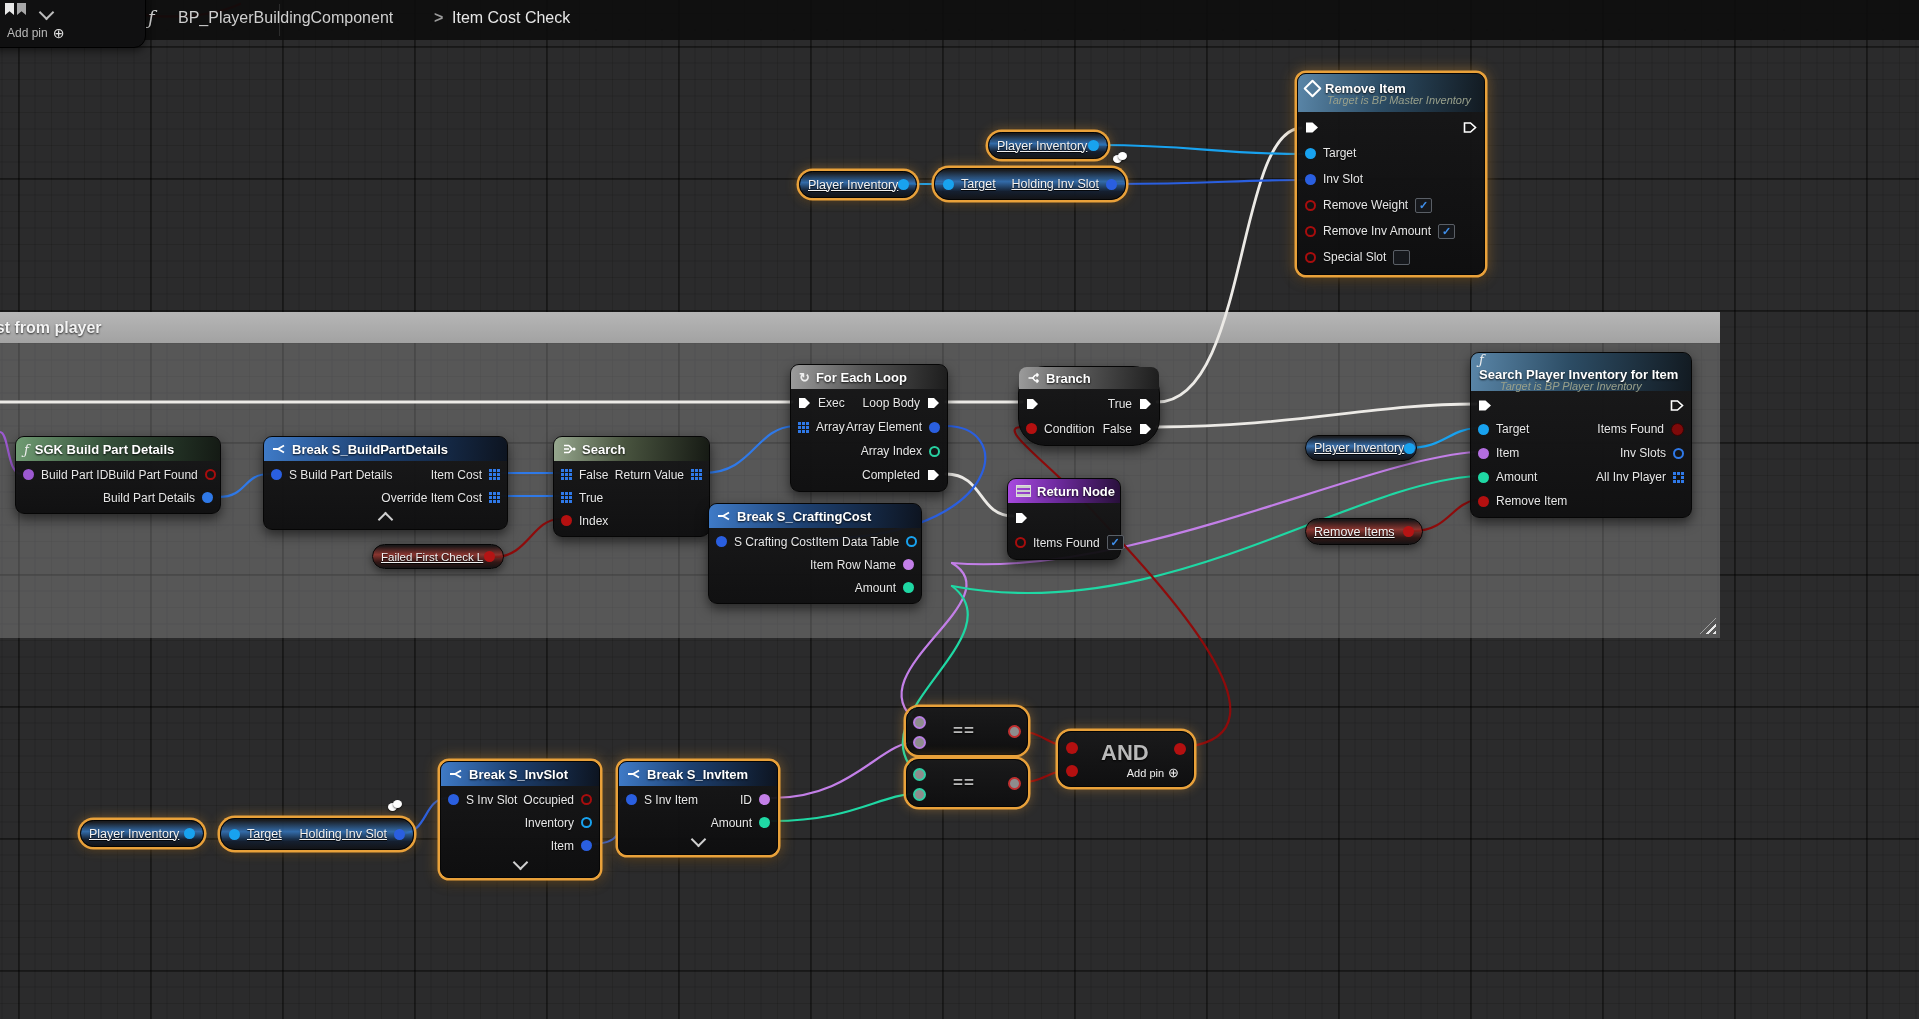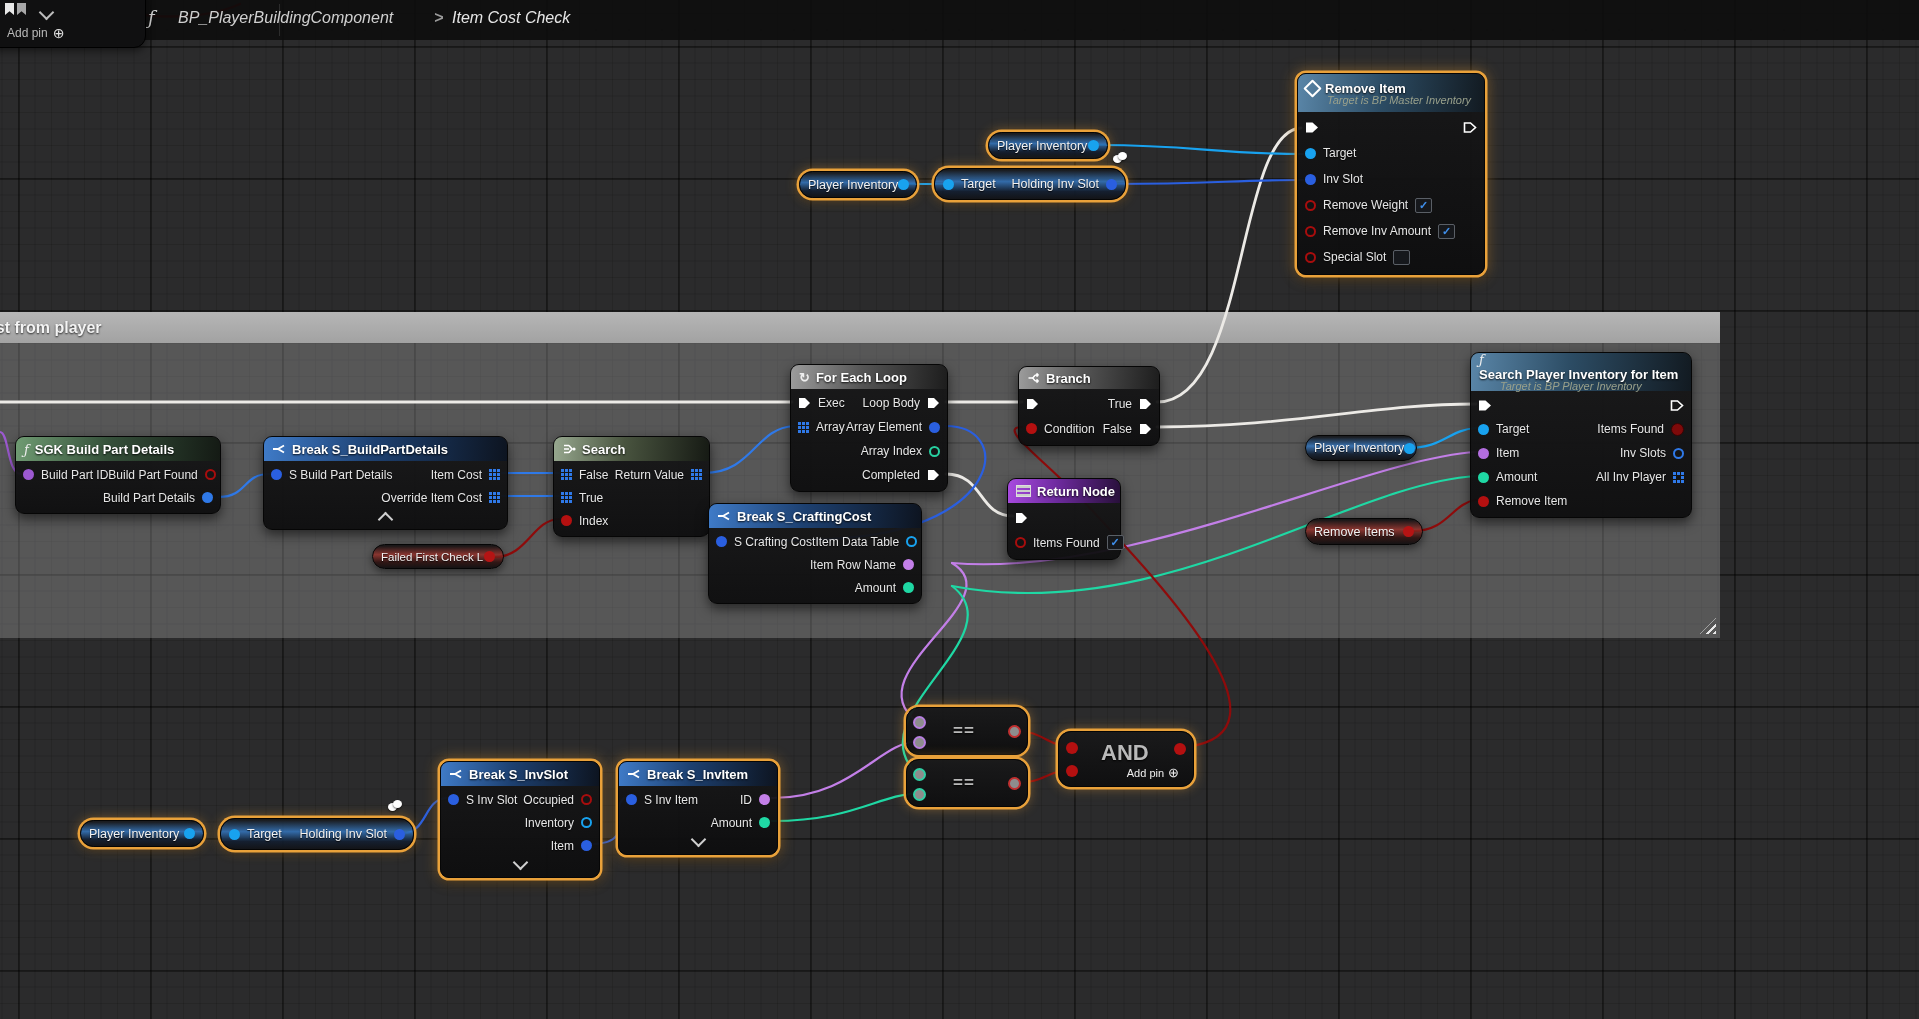--- a/index.html
+++ b/index.html
@@ -64,33 +64,33 @@
   .fnic{font-family:"DejaVu Serif",serif;font-style:italic;font-size:13px;color:#eee;flex:0 0 auto;}
   .loopic{font-size:13px;color:#eee;font-weight:bold;flex:0 0 auto;}
   .reticon{width:13px;height:10px;border:1px solid #ddd;background:repeating-linear-gradient(180deg,#ccc 0 2px,transparent 2px 4px);flex:0 0 auto;}
   
   .pill{position:absolute;z-index:10;border-radius:15px;background:#17181a;border:1px solid #050505;
     display:flex;align-items:center;justify-content:space-between;padding:0 8px;box-sizing:border-box;
     box-shadow:0 3px 8px rgba(0,0,0,.5);}
   .pill.sel{box-shadow:0 0 0 2.5px #e9a13a,0 0 12px 2px rgba(233,161,58,.4),0 3px 8px rgba(0,0,0,.5);}
   .pill.bluesheen{background:linear-gradient(180deg,#1a1c20 4%,rgba(52,118,190,.85) 42%,rgba(18,30,48,.9) 75%,#131417 100%);}
   .pill.redsheen{background:linear-gradient(180deg,#1a1718 4%,rgba(150,45,38,.8) 42%,rgba(44,16,14,.9) 75%,#151314 100%);}
-  .pill .lbl{font-size:12.5px;color:#f2f2f2;}
+  .pill .lbl{font-size:12.5px;color:#f2f2f2;text-decoration:underline;}
   
   .op{position:absolute;z-index:10;background:linear-gradient(rgba(25,25,26,.96),rgba(14,14,15,.96));
      border-radius:13px;border:1px solid #050505;box-sizing:border-box;}
   .op.sel{box-shadow:0 0 0 2.5px #e9a13a,0 0 12px 2px rgba(233,161,58,.4);}
   .ringpin{width:13px;height:13px;border-radius:50%;background:#8d8d8d;border:2.5px solid;box-sizing:border-box;position:absolute;}
   .opfill{width:12px;height:12px;border-radius:50%;background:#b41010;position:absolute;}
   .oplabel{position:absolute;color:#b9b9b9;font-weight:bold;text-shadow:0 1px 2px #000;}
   
   .toolbar{position:absolute;left:0;top:0;width:100%;height:40px;background:rgba(12,12,12,.88);z-index:40;}
   .toolbar .vsep{position:absolute;top:4px;bottom:4px;width:1px;background:#2c2c2c;}
   .tb-arrow{position:absolute;top:7px;font-size:22px;font-weight:bold;line-height:1;}
-  .crumb{position:absolute;top:9px;font-size:16px;color:#cfcfcf;font-style:italic;}
+  .crumb{position:absolute;top:9px;font-size:16px;color:#cfcfcf;}
   .cursorblob{position:absolute;z-index:30;width:13px;height:10px;}
   .cursorblob i{position:absolute;background:#fff;border-radius:50%;box-shadow:0 1px 2px rgba(0,0,0,.6);}
   .corner-node{position:absolute;left:-46px;top:-14px;width:190px;height:60px;background:#101011;
     border:1.5px solid #000;border-radius:12px;z-index:41;box-shadow:0 3px 8px rgba(0,0,0,.5);}
   .bookmark{width:9px;height:12px;background:#e8e8e8;clip-path:polygon(0 0,100% 0,100% 100%,50% 68%,0 100%);display:inline-block;}
   svg.pinsvg{flex:0 0 auto;display:block;}
 </style>
 </head>
 <body>
 
@@ -415,21 +415,21 @@
         <span class="pg">
             <span class="lbl">Completed</span>
             <svg class="pinsvg" width="13" height="12">
               <path d="M1,1 L7,1 L12,6 L7,11 L1,11 Z" fill="#fff"></path>
             </svg>
           </span>
       </div>
     </div>
   </div>
 
-  <div class="n" style="left:1018px;top:366px;width:142px;">
+  <div class="n" style="left:1018px;top:366px;width:142px;border-radius:27px;">
     <div class="nh hd-gray" style="height:22px;">
       <svg class="pinsvg" width="13" height="12">
           <path d="M1.5,6 H5 C7,6 7,3 9,3 H11.5 M11.5,3 l-2,-1.6 M11.5,3 l-2,1.6 M5,6 C7,6 7,9 9,9 H11.5 M11.5,9 l-2,-1.6 M11.5,9 l-2,1.6" stroke="#fff" stroke-width="1.4" fill="none"></path>
         </svg>
       <span class="nt">Branch</span>
     </div>
     <div class="nbody">
       <div class="row rh25">
         <span class="pg">
             <svg class="pinsvg" width="13" height="12">

